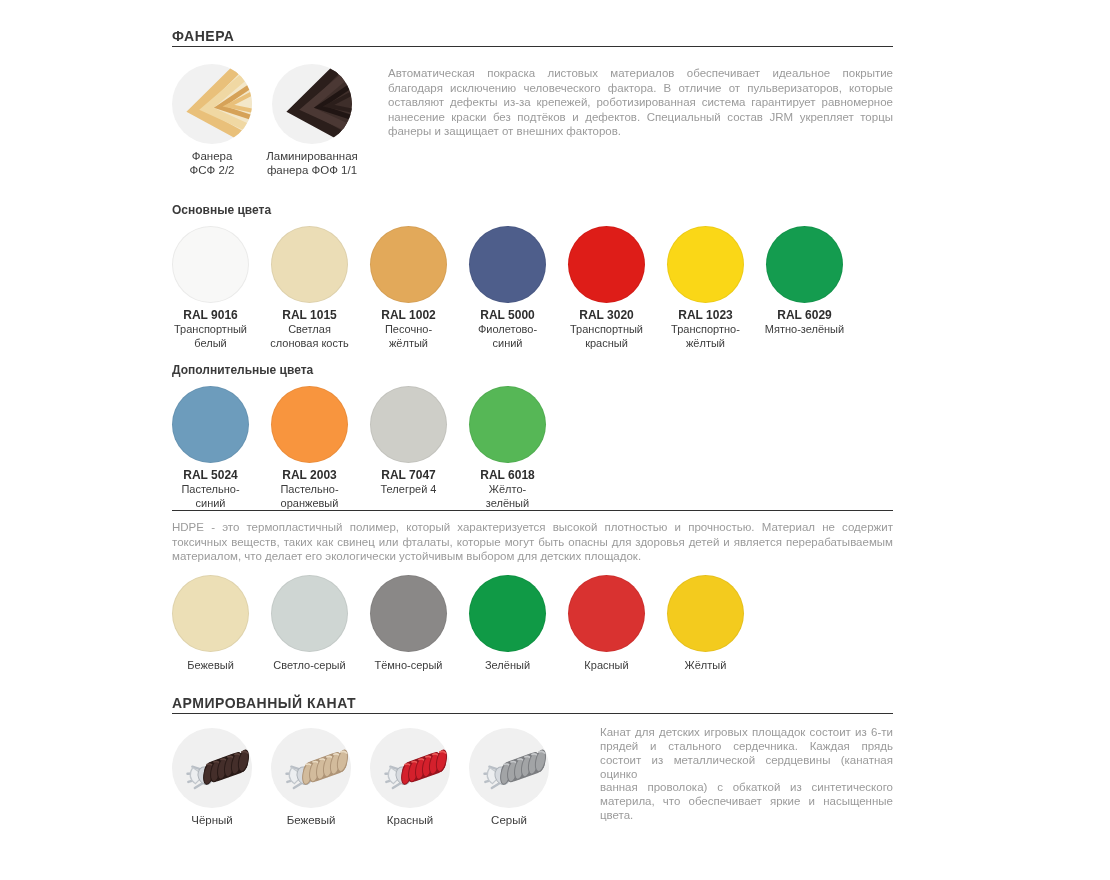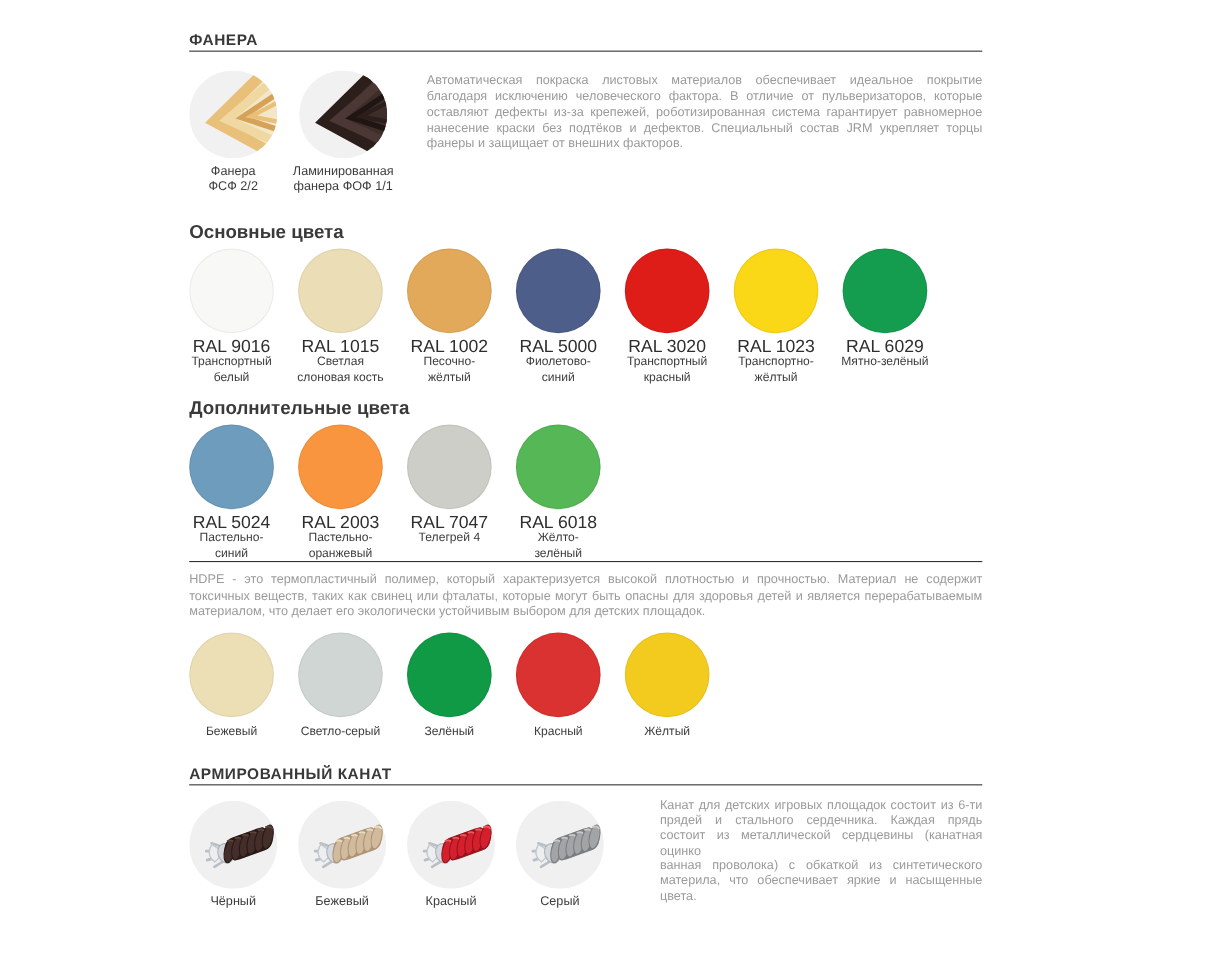--- a/index.html
+++ b/index.html
@@ -13,28 +13,28 @@
 
   .ply-row { display:flex; margin-top:17px; }
   .sample-cell { width:80px; margin-right:20px; text-align:center; }
   .sample-photo { width:80px; height:80px; }
   .sample-photo svg { display:block; }
   .sample-label { margin-top:6px; font-size:11.5px; line-height:13.5px; color:#3c3c3c; white-space:pre-line; width:126px; margin-left:-23px; text-align:center; }
 
   .para { font-size:11.5px; line-height:14.6px; color:#9b9b9b; text-align:justify; }
   .ply-para { margin-left:16px; width:525px; margin-top:2px; }
 
-  .sub-label { font-size:17px; line-height:13px; font-weight:600; color:#3a3a3a; }
+  .sub-label { font-size:12px; line-height:13px; font-weight:600; color:#3a3a3a; }
   .sub-main { margin-top:27px; }
   .sub-extra { margin-top:14px; }
 
   .swatches { display:flex; margin-top:9px; }
   .swatch-cell { width:77px; margin-right:22px; text-align:center; }
   .dot { width:77px; height:77px; border-radius:50%; box-shadow:inset 0 0 0 1px rgba(0,0,0,.055); }
-  .swatch-code { margin-top:6px; font-size:16px; line-height:13px; font-weight:normal; color:#2e2e2e; }
+  .swatch-code { margin-top:6px; font-size:12px; line-height:13px; font-weight:bold; color:#2e2e2e; }
   .swatch-name { font-size:11px; line-height:13.5px; color:#3c3c3c; white-space:pre-line; width:105px; margin-left:-14px; text-align:center; }
   .swatch-code + .swatch-name { margin-top:1px; }
 
   .hdpe-title { margin-top:22px; }
   .hdpe-para { margin-top:9px; width:721px; }
   .hdpe-swatches { margin-top:11px; }
 
   .rope-title { margin-top:21px; }
   .rope-row { display:flex; margin-top:14px; }
   .rope-cell { width:80px; margin-right:19px; text-align:center; }
@@ -195,20 +195,24 @@
           <div class="swatch-cell">
             <div class="dot" style="background: rgb(236, 223, 182);"></div>
             <div class="swatch-name" style="margin-top:7px">Бежевый</div>
           </div>
 
           <div class="swatch-cell">
             <div class="dot" style="background: rgb(207, 214, 211);"></div>
             <div class="swatch-name" style="margin-top:7px">Светло-серый</div>
           </div>
 
+          <div class="swatch-cell">
+            <div class="dot" style="background: rgb(138, 136, 135);"></div>
+            <div class="swatch-name" style="margin-top:7px">Тёмно-серый</div>
+          </div>
 
 
           <div class="swatch-cell">
             <div class="dot" style="background: rgb(16, 154, 70);"></div>
             <div class="swatch-name" style="margin-top:7px">Зелёный</div>
           </div>
 
           <div class="swatch-cell">
             <div class="dot" style="background: rgb(217, 50, 48);"></div>
             <div class="swatch-name" style="margin-top:7px">Красный</div>

